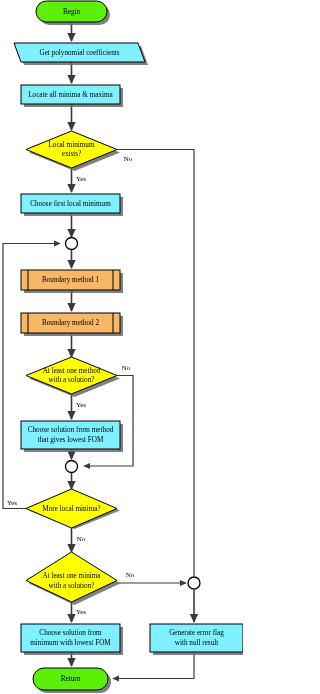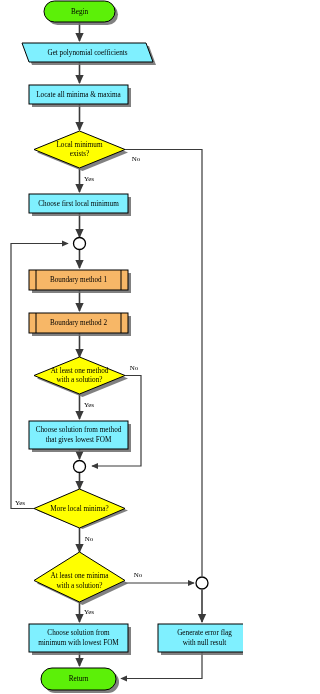--- a/index.html
+++ b/index.html
@@ -10,21 +10,20 @@
   body {
     width: 243px;
     height: 694px;
     overflow: hidden;
     font-family: "Liberation Serif", serif;
   }
   #flowchart-root {
     position: relative;
     width: 243px;
     height: 610px;
-    padding-left: 8px;
   }
   svg#flow-svg {
     display: block;
     width: 243px;
     height: 694px;
   }
   .node-shape {
     stroke: #000000;
     stroke-width: 1;
   }

